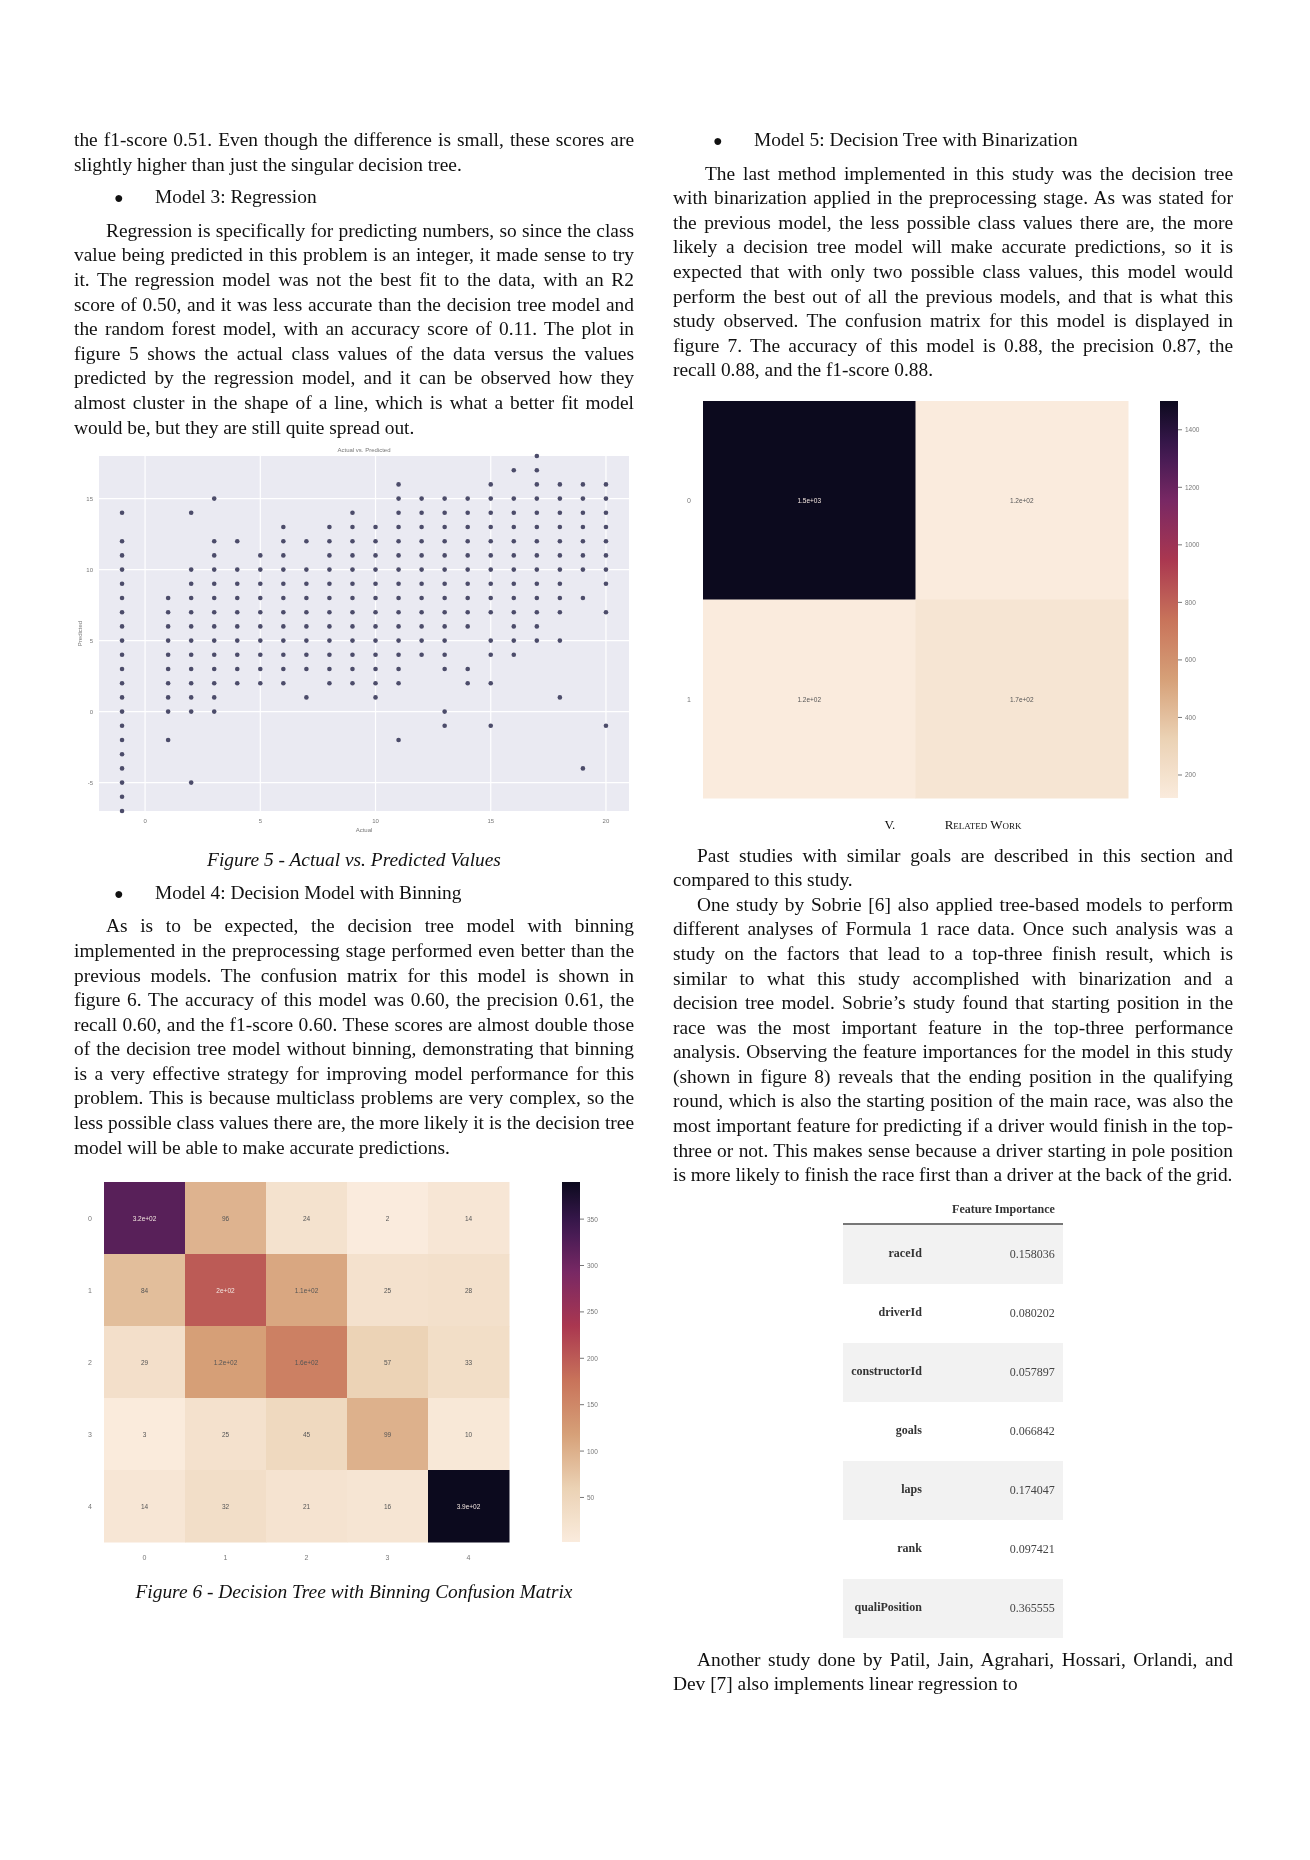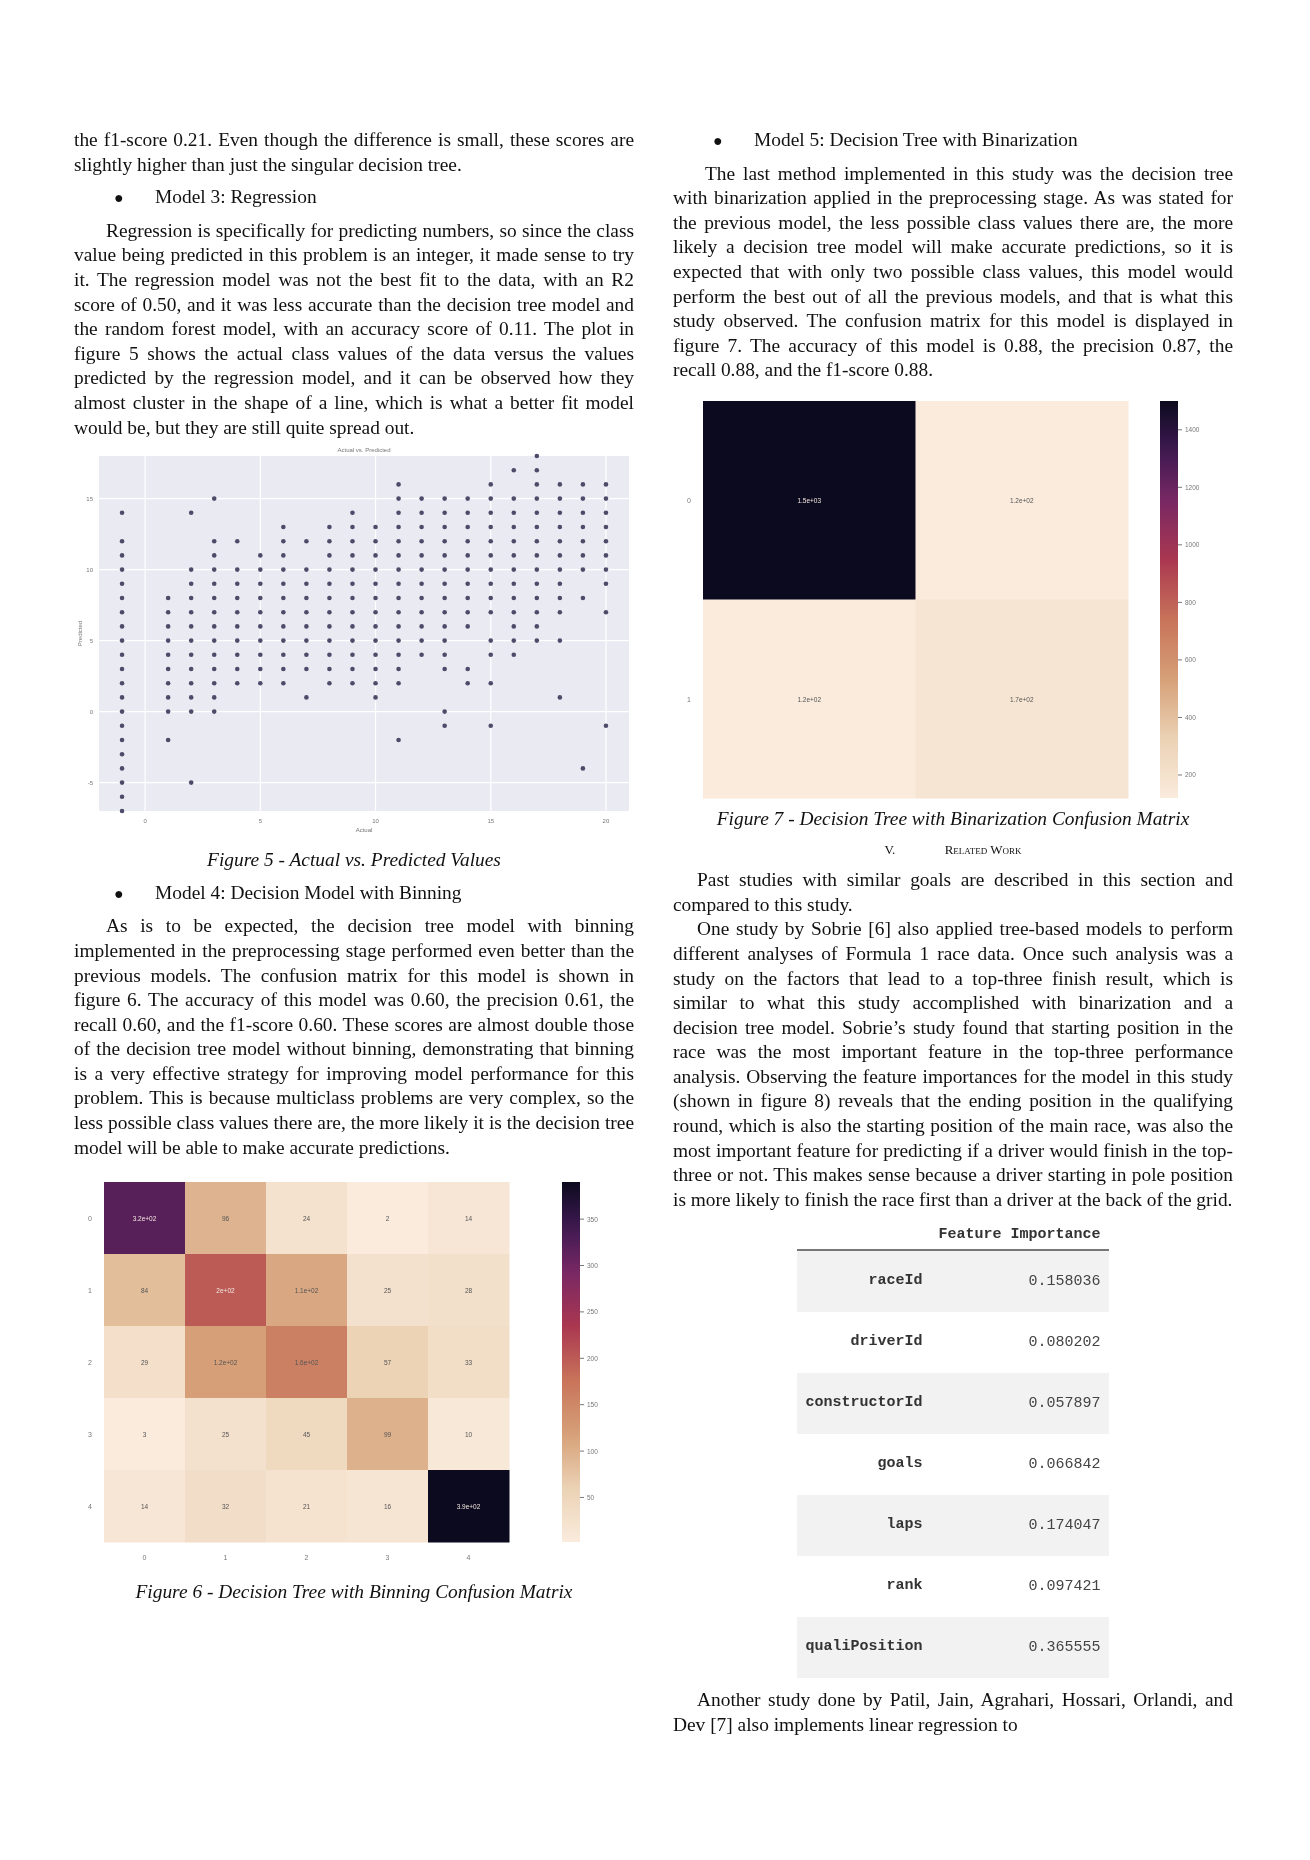--- a/index.html
+++ b/index.html
@@ -12,31 +12,31 @@
   p.indent { text-indent: 32px; }
   p.indent-s { text-indent: 24px; }
   .bullet { font-size: 19.4px; line-height: 24.6px; display: flex; align-items: baseline; margin: 8px 0 8px 0; padding-left: 40px; }
   .bullet .dot { width: 41px; font-size: 16px; }
   .caption { font-style: italic; font-size: 19.4px; line-height: 24.6px; text-align: center; }
   .section-head { text-align: center; font-size: 13px; line-height: 24.6px; margin: 6px 0 6px 0; }
   .section-head .num { margin-right: 46px; }
   .section-head .sc { font-variant: small-caps; }
   .figure { position: relative; }
   svg text { font-family: "Liberation Sans", "DejaVu Sans", sans-serif; }
-  table.fi { border-collapse: collapse; font-family: Liberation Mono, monospace; font-size: 15px; color: #333; margin: 10px auto; }
+  table.fi { border-collapse: collapse; font-family: Liberation Serif, serif; font-size: 12px; color: #333; margin: 10px auto; }
   table.fi th { font-weight: bold; text-align: right; padding: 4px 8px 6px 8px; }
   table.fi thead th { border-bottom: 2px solid #777; }
   table.fi td { text-align: right; padding: 22px 8px; color: #444; }
   table.fi tbody tr:nth-child(odd) { background: #f2f2f2; }
 </style>
 </head>
 <body>
 
 <div class="col left">
-  <p class="body">the f1-score 0.21. Even though the difference is small, these scores are slightly higher than just the singular decision tree.</p>
+  <p class="body">the f1-score 0.51. Even though the difference is small, these scores are slightly higher than just the singular decision tree.</p>
 
   <div class="bullet">
     <span class="dot">●</span>
     <span>Model 3: Regression</span>
   </div>
 
   <p class="body indent">Regression is specifically for predicting numbers, so since the class value being predicted in this problem is an integer, it made sense to try it. The regression model was not the best fit to the data, with an R2 score of 0.50, and it was less accurate than the decision tree model and the random forest model, with an accuracy score of 0.11. The plot in figure 5 shows the actual class values of the data versus the values predicted by the regression model, and it can be observed how they almost cluster in the shape of a line, which is what a better fit model would be, but they are still quite spread out.</p>
 
   <div class="figure" style="margin-top:4px;">
     <svg id="fig5" width="560" height="390" viewBox="0 0 560 390">
@@ -505,21 +505,20 @@
         <line x1="505" y1="209.37681159420288" x2="509" y2="209.37681159420288" stroke="#777" stroke-width="1"></line>
         <text x="512" y="211.87681159420288" font-size="6.5" fill="#777">800</text>
         <line x1="505" y1="266.9130434782609" x2="509" y2="266.9130434782609" stroke="#777" stroke-width="1"></line>
         <text x="512" y="269.4130434782609" font-size="6.5" fill="#777">600</text>
         <line x1="505" y1="324.4492753623188" x2="509" y2="324.4492753623188" stroke="#777" stroke-width="1"></line>
         <text x="512" y="326.9492753623188" font-size="6.5" fill="#777">400</text>
         <line x1="505" y1="381.9855072463768" x2="509" y2="381.9855072463768" stroke="#777" stroke-width="1"></line>
         <text x="512" y="384.4855072463768" font-size="6.5" fill="#777">200</text>
       </svg>
   </div>
-  <div class="caption" style="margin-top:0;">Figure 7 - Decision Tree with Binarization Confusion Matrix</div>
 
   <div class="section-head">
     <span class="num">V.</span>
     <span class="sc">Related Work</span>
   </div>
 
   <p class="body indent-s">Past studies with similar goals are described in this section and compared to this study.</p>
   <p class="body indent-s">One study by Sobrie [6] also applied tree-based models to perform different analyses of Formula 1 race data. Once such analysis was a study on the factors that lead to a top-three finish result, which is similar to what this study accomplished with binarization and a decision tree model. Sobrie’s study found that starting position in the race was the most important feature in the top-three performance analysis. Observing the feature importances for the model in this study (shown in figure 8) reveals that the ending position in the qualifying round, which is also the starting position of the main race, was also the most important feature for predicting if a driver would finish in the top-three or not. This makes sense because a driver starting in pole position is more likely to finish the race first than a driver at the back of the grid.</p>
 
   <div class="figure" style="margin-top:6px;">

